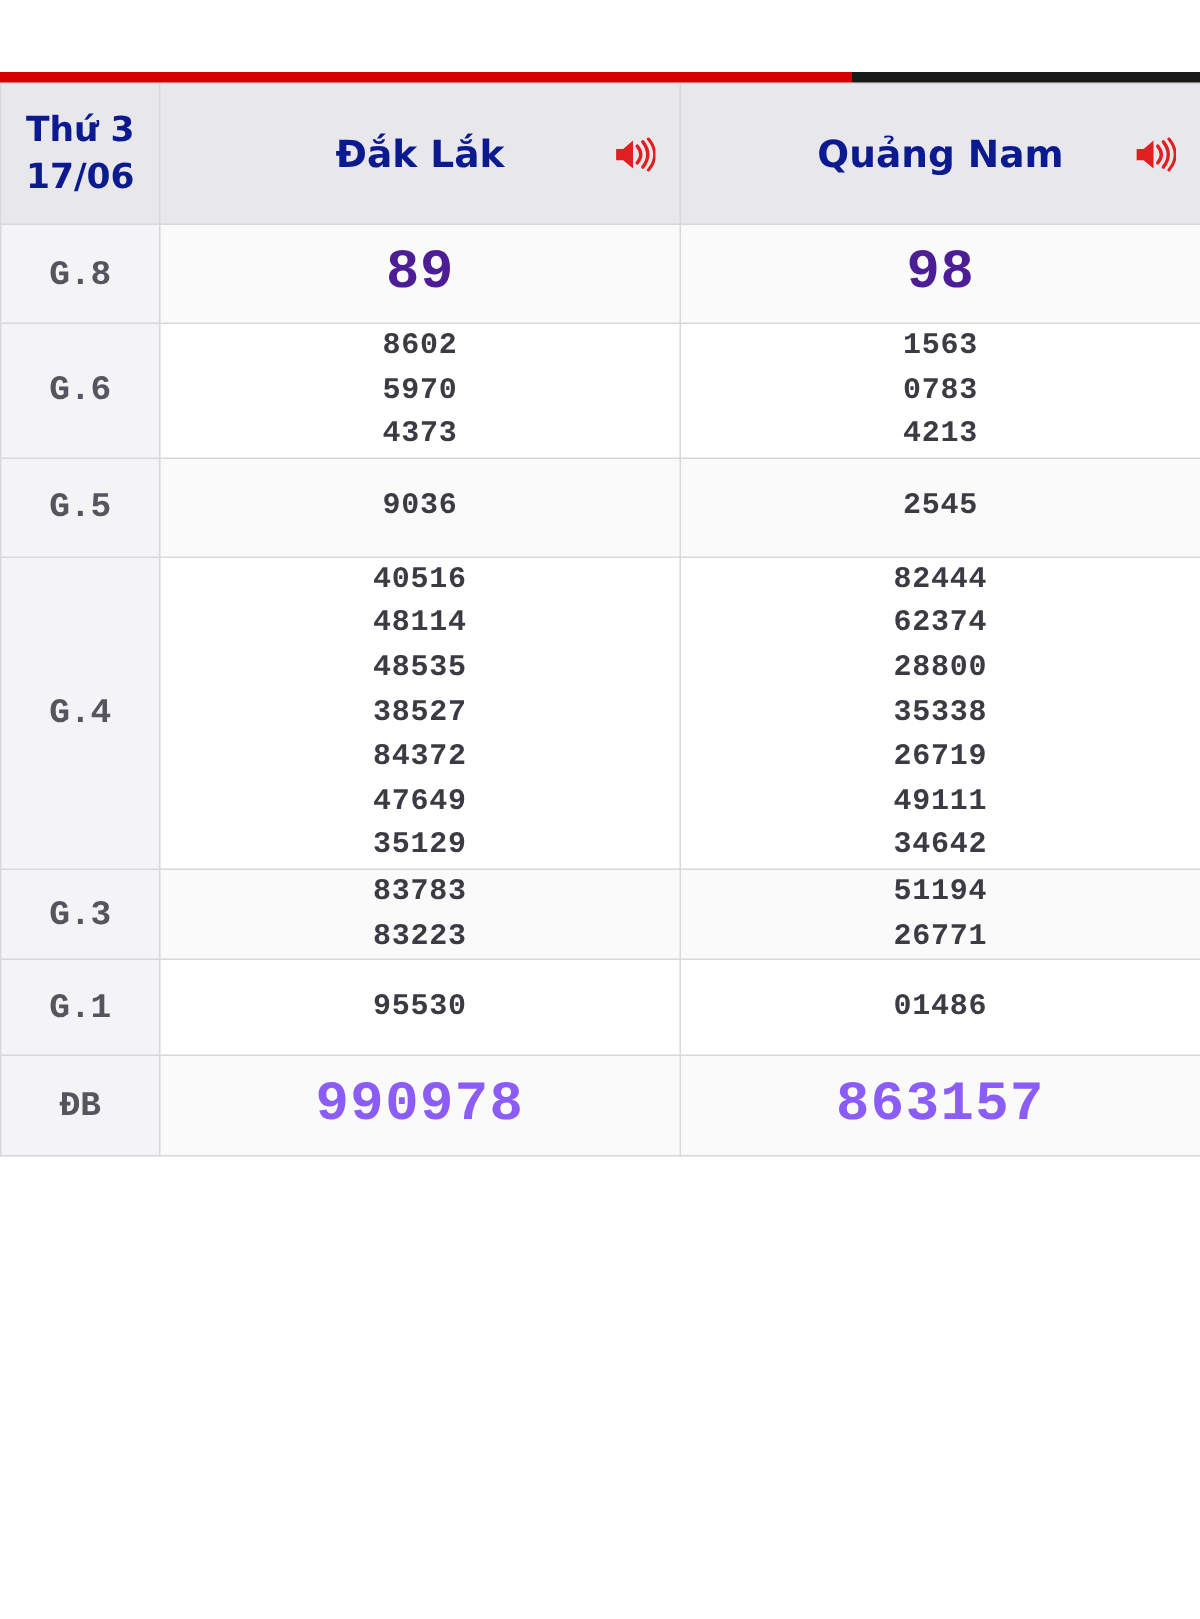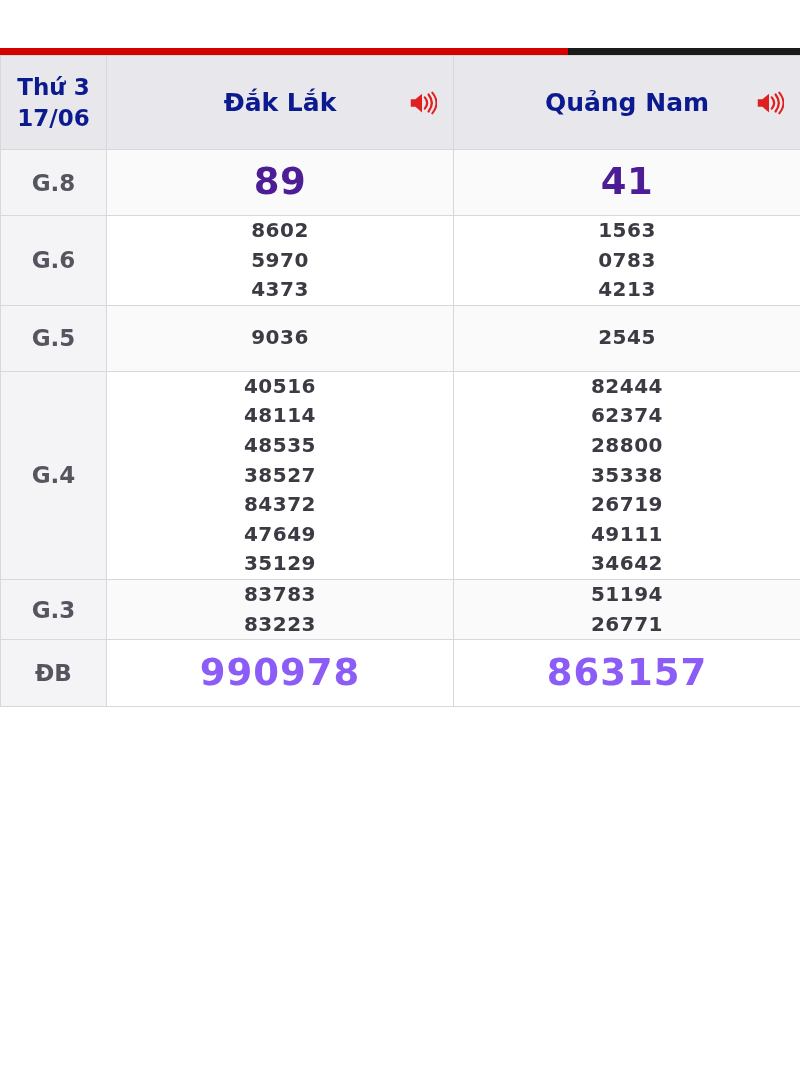--- a/index.html
+++ b/index.html
@@ -76,20 +76,21 @@
     position: absolute;
     right: 16px;
     top: 50%;
     transform: translateY(-50%);
     width: 30px;
     height: 30px;
     display: block;
   }
   tbody td {
     background: #fafafa;
+    font-family: Liberation Mono, monospace;
   }
   tbody tr:nth-child(even) td {
     background: #ffffff;
   }
   .label-cell {
     color: #555560;
     font-size: 23px;
     font-weight: bold;
     background: #f4f4f6 !important;
   }
@@ -171,21 +172,21 @@
         </th>
       </tr>
     </thead>
     <tbody id="results-body">
         <tr class="row-g8">
           <td class="label-cell">G.8</td>
           <td class="num-cell highlight">
             <span class="num-line">89</span>
           </td>
           <td class="num-cell highlight">
-            <span class="num-line">41</span>
+            <span class="num-line">98</span>
           </td>
         </tr>
         <tr class="row-g6">
           <td class="label-cell">G.6</td>
           <td class="num-cell ">
             <span class="num-line">8602</span>
             <span class="num-line">5970</span>
             <span class="num-line">4373</span>
           </td>
           <td class="num-cell ">
@@ -228,20 +229,29 @@
           <td class="label-cell">G.3</td>
           <td class="num-cell ">
             <span class="num-line">83783</span>
             <span class="num-line">83223</span>
           </td>
           <td class="num-cell ">
             <span class="num-line">51194</span>
             <span class="num-line">26771</span>
           </td>
         </tr>
+        <tr class="row-g1">
+          <td class="label-cell">G.1</td>
+          <td class="num-cell ">
+            <span class="num-line">95530</span>
+          </td>
+          <td class="num-cell ">
+            <span class="num-line">01486</span>
+          </td>
+        </tr>
         <tr class="row-db">
           <td class="label-cell">ĐB</td>
           <td class="num-cell special">
             <span class="num-line">990978</span>
           </td>
           <td class="num-cell special">
             <span class="num-line">863157</span>
           </td>
         </tr>
       </tbody>

